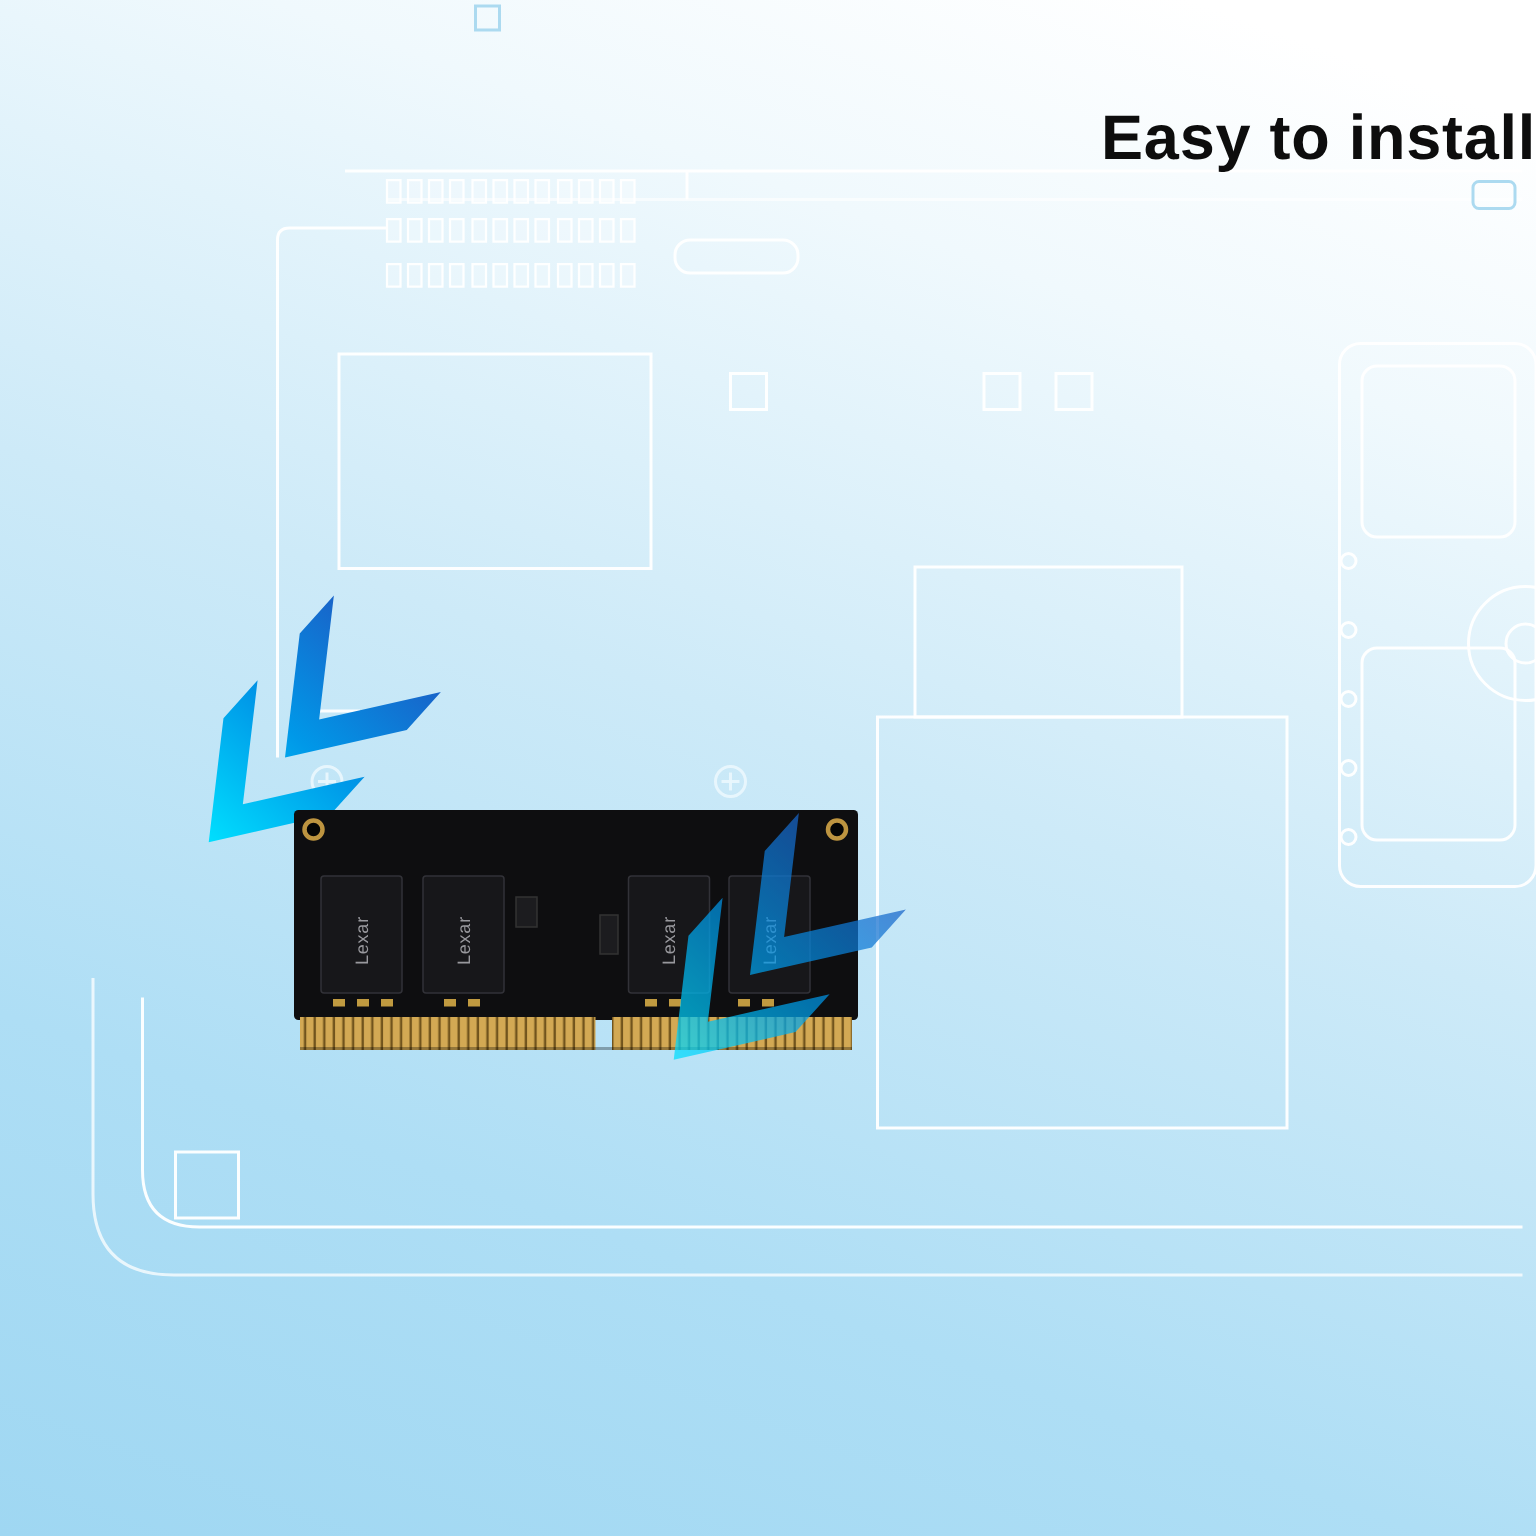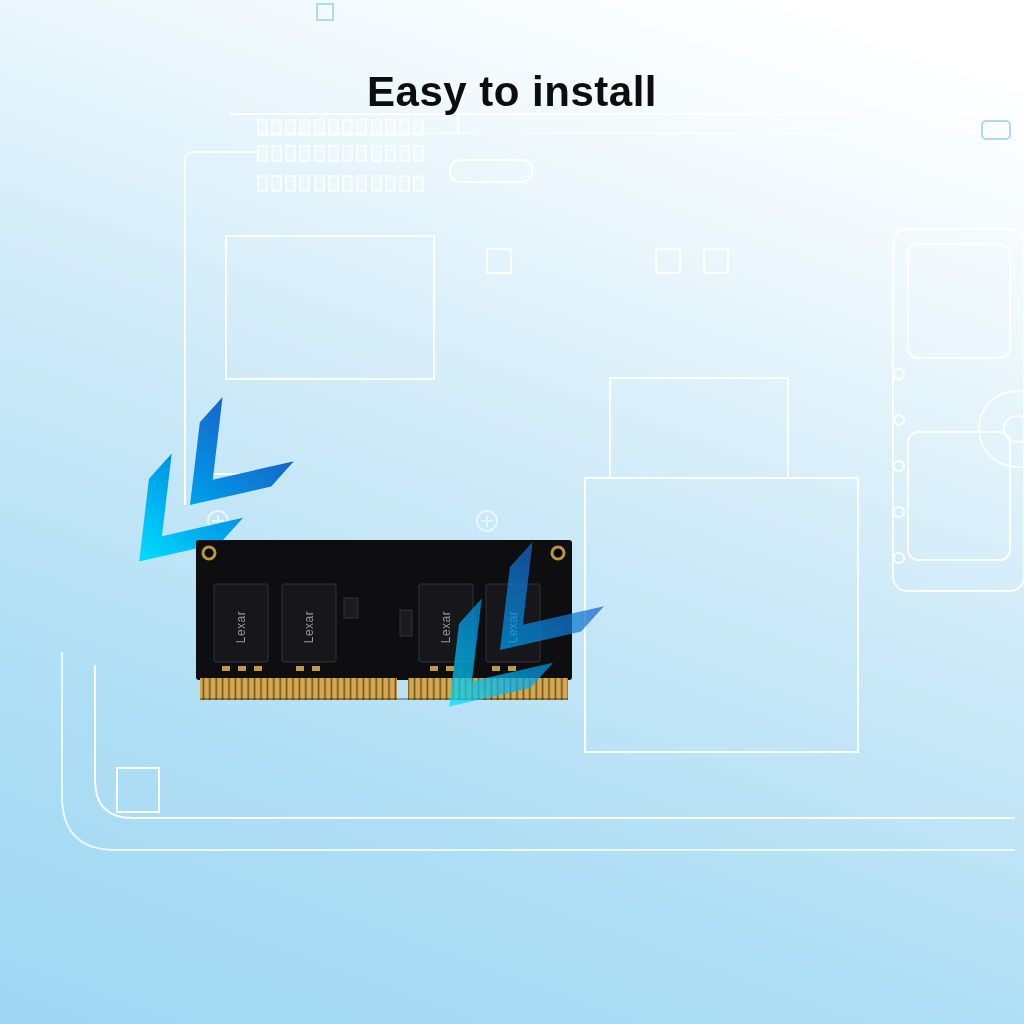--- a/index.html
+++ b/index.html
@@ -5,21 +5,21 @@
   html,body{margin:0;padding:0;}
   .canvas{
     position:relative;
     width:1024px;height:1024px;
     overflow:hidden;
     background:linear-gradient(200deg,#ffffff 6%,#f0f9fd 22%,#cdeaf8 48%,#aedef5 75%,#9fd7f2 100%);
     font-family:"Liberation Sans",sans-serif;
   }
   .headline{
     position:absolute;top:68px;left:0;width:100%;
-    margin:0;text-align:center;
+    margin:0;text-align:right;
     font-size:42px;font-weight:700;color:#0d0d0d;letter-spacing:.5px;
     z-index:3;
   }
   svg.art{position:absolute;top:0;left:0;z-index:1;}
 </style>
 </head>
 <body>
 
 <div class="canvas">
 

